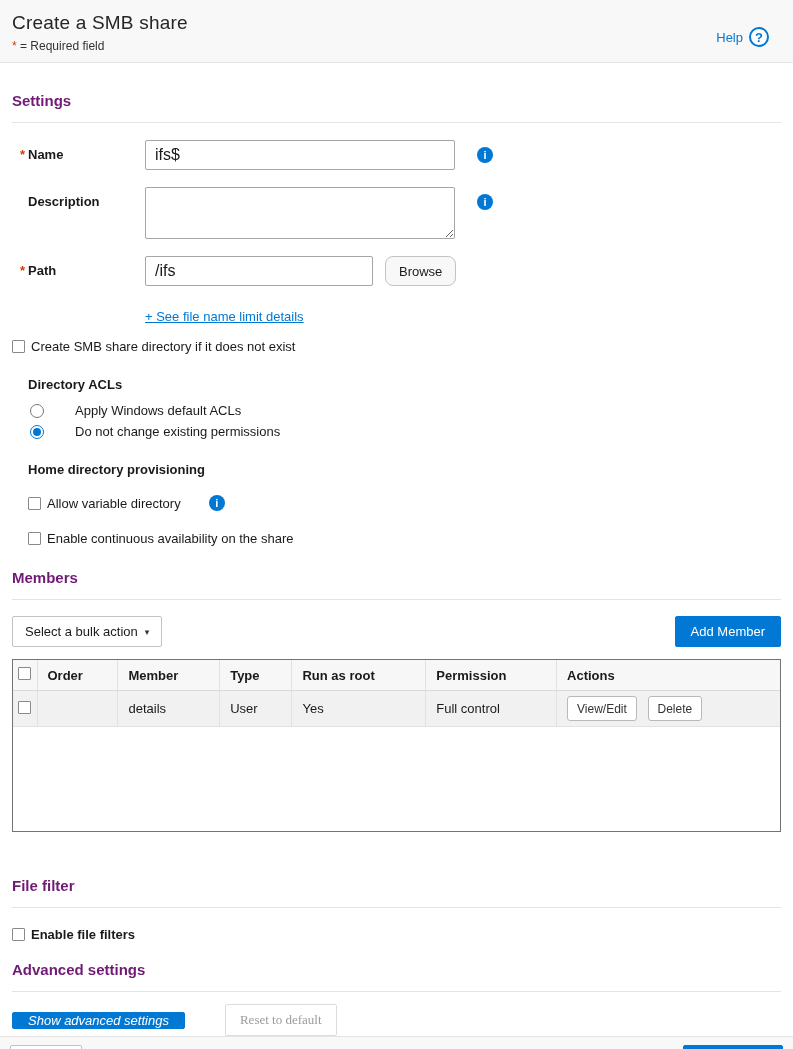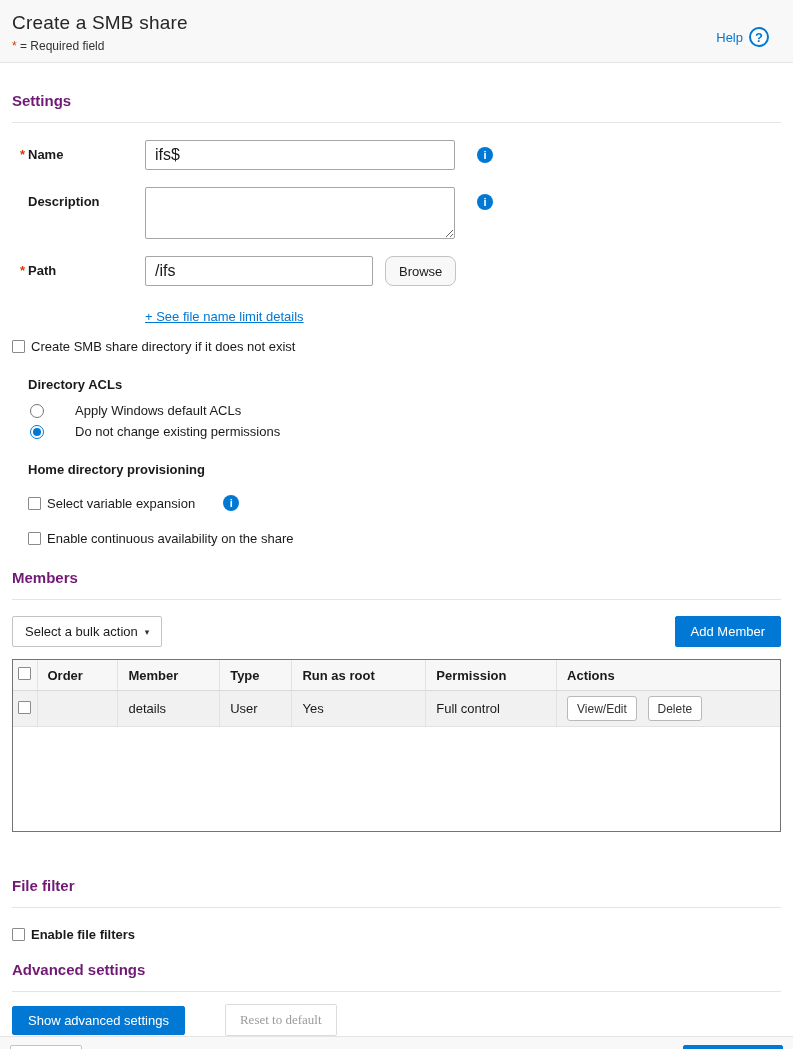--- a/index.html
+++ b/index.html
@@ -128,21 +128,21 @@
   .mini-btn:last-child { margin-right:0; }
 
   .bold-label { font-weight:700; }
 
   .adv-btn-row { display:flex; align-items:center; margin-top:12px; }
   .btn-disabled {
     height:32px; padding:0 14px; margin-left:40px;
     background:#fff; border:1px solid #dcdcdc; border-radius:2px;
     color:#9b9b9b; font-size:13px; font-family:Liberation Serif, serif;
   }
-  .adv-primary { height:29px; }
+  .adv-primary { height:17px;font-style:italic; }
 
   
   .footer {
     background:#f8f8f8; border-top:1px solid #e4e4e4;
     padding:8px 10px; display:flex; justify-content:space-between; align-items:center;
     height:47px; flex:0 0 47px;
   }
   .btn-secondary {
     height:31px; padding:0 15px; background:#fff; border:1px solid #c3c3c3;
     border-radius:2px; color:#1a1a1a; font-size:13px; cursor:pointer;
@@ -214,21 +214,21 @@
     </div>
     <div class="radio-row tight">
       <span class="radio selected"></span>
       <span class="radio-label">Do not change existing permissions</span>
     </div>
 
     <div class="sub-heading">Home directory provisioning</div>
 
     <div class="check-row indent1" style="margin-top:18px;">
       <span class="checkbox"></span>
-      <span class="check-label">Select variable expansion</span>
+      <span class="check-label">Allow variable directory</span>
       <span class="info-icon" style="margin-left:28px;">i</span>
     </div>
 
     <div class="check-row indent1" style="margin-top:20px;">
       <span class="checkbox"></span>
       <span class="check-label">Enable continuous availability on the share</span>
     </div>
 
     <div class="section-heading" style="margin-top:23px;">Members</div>
 

